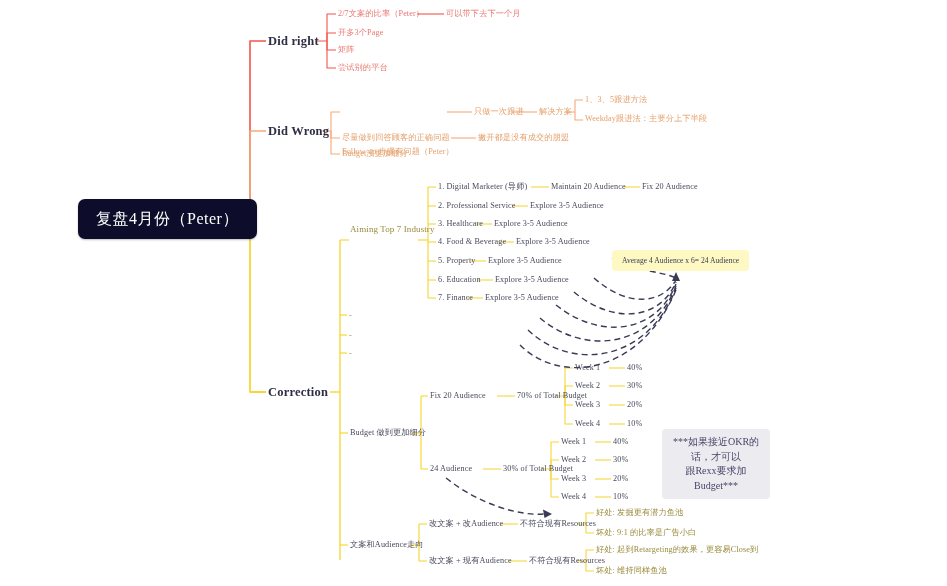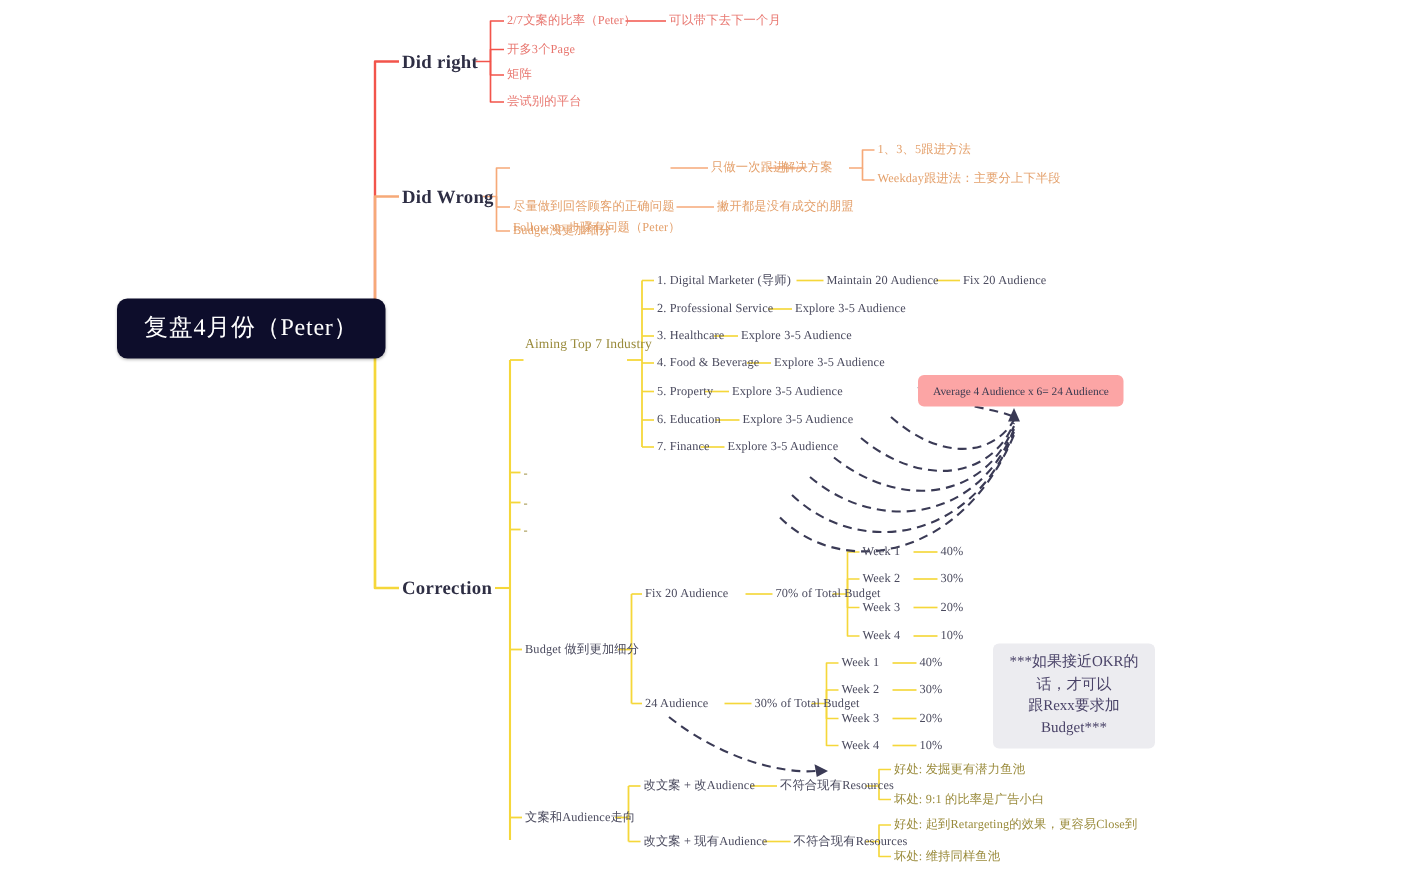--- a/index.html
+++ b/index.html
@@ -53,21 +53,21 @@
     font-size: 7.4px;
     padding: 6px 9px;
     text-align: center;
     line-height: 1.45;
     white-space: pre-line;
   }
   .note.one { font-size: 10px; }
 
   .avg-note {
     position: absolute;
-    background: #fca5a5;
+    background: #fef9c3;
     color: #3a3a50;
     border-radius: 4px;
     font-size: 7.6px;
     padding: 6px 10px;
     white-space: nowrap;
   }
 </style>
 </head>
 <body>
 
@@ -184,21 +184,21 @@
   <div class="node l1" style="left:268px; top:385px;">Correction</div>
 
   <div class="node leaf red" style="left:338px; top:9px;">2/7文案的比率（Peter）</div>
   <div class="node leaf red" style="left:446px; top:9px;">可以带下去下一个月</div>
   <div class="node leaf red" style="left:338px; top:28px;">开多3个Page</div>
   <div class="node leaf red" style="left:338px; top:45px;">矩阵</div>
   <div class="node leaf red" style="left:338px; top:63px;">尝试别的平台</div>
 
   <div class="node leaf orange" style="left:342px; top:107px;margin-top:40px;">Follow up 步骤有问题（Peter）</div>
   <div class="node leaf orange" style="left:474px; top:107px;">只做一次跟进</div>
-  <div class="node leaf orange" style="left:522px; top:107px;">解决方案</div>
+  <div class="node leaf orange" style="left:539px; top:107px;">解决方案</div>
   <div class="node leaf orange" style="left:585px; top:95px;">1、3、5跟进方法</div>
   <div class="node leaf orange" style="left:585px; top:114px;">Weekday跟进法：主要分上下半段</div>
   <div class="node leaf orange" style="left:342px; top:133px;">尽量做到回答顾客的正确问题</div>
   <div class="node leaf orange" style="left:478px; top:133px;">撇开都是没有成交的朋盟</div>
   <div class="node leaf orange" style="left:342px; top:149px;">Budget没更加细分</div>
 
   <div class="node leaf yellow big" style="left:350px; top:224px;">Aiming Top 7 Industry</div>
 
   <div class="node leaf dark" style="left:438px; top:182px;">1. Digital Marketer (导师)</div>
   <div class="node leaf dark" style="left:551px; top:182px;">Maintain 20 Audience</div>

